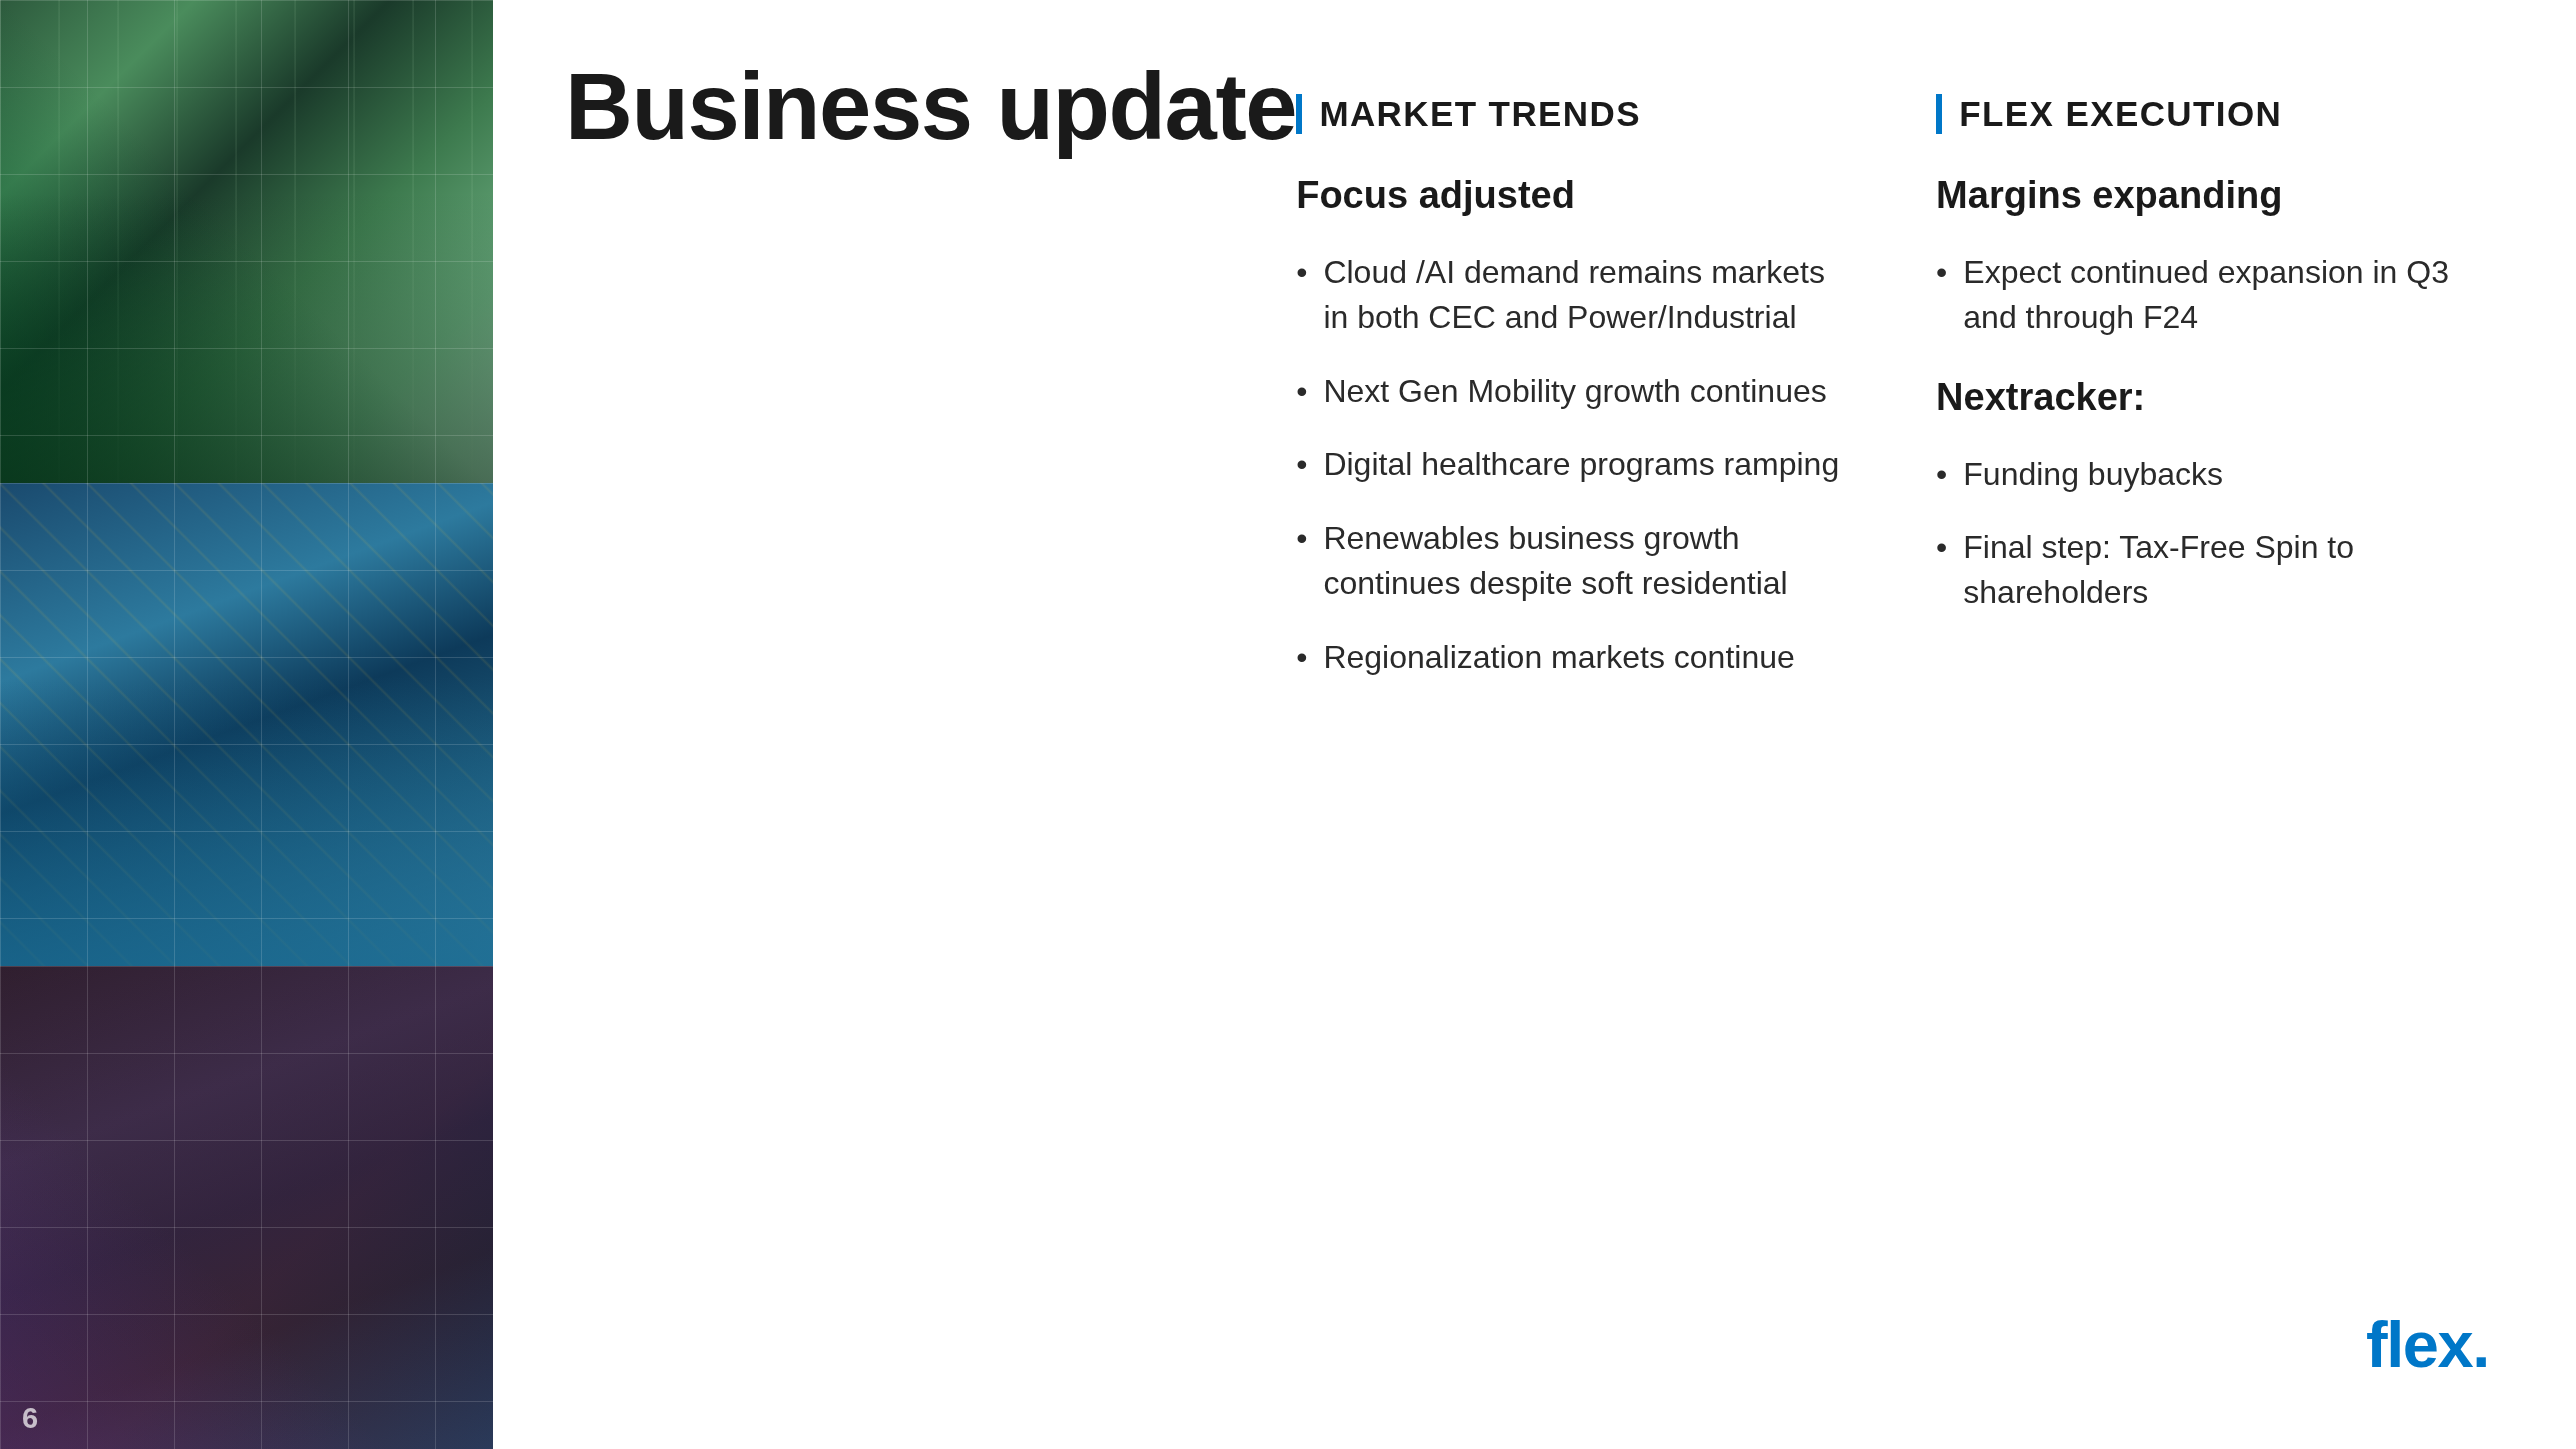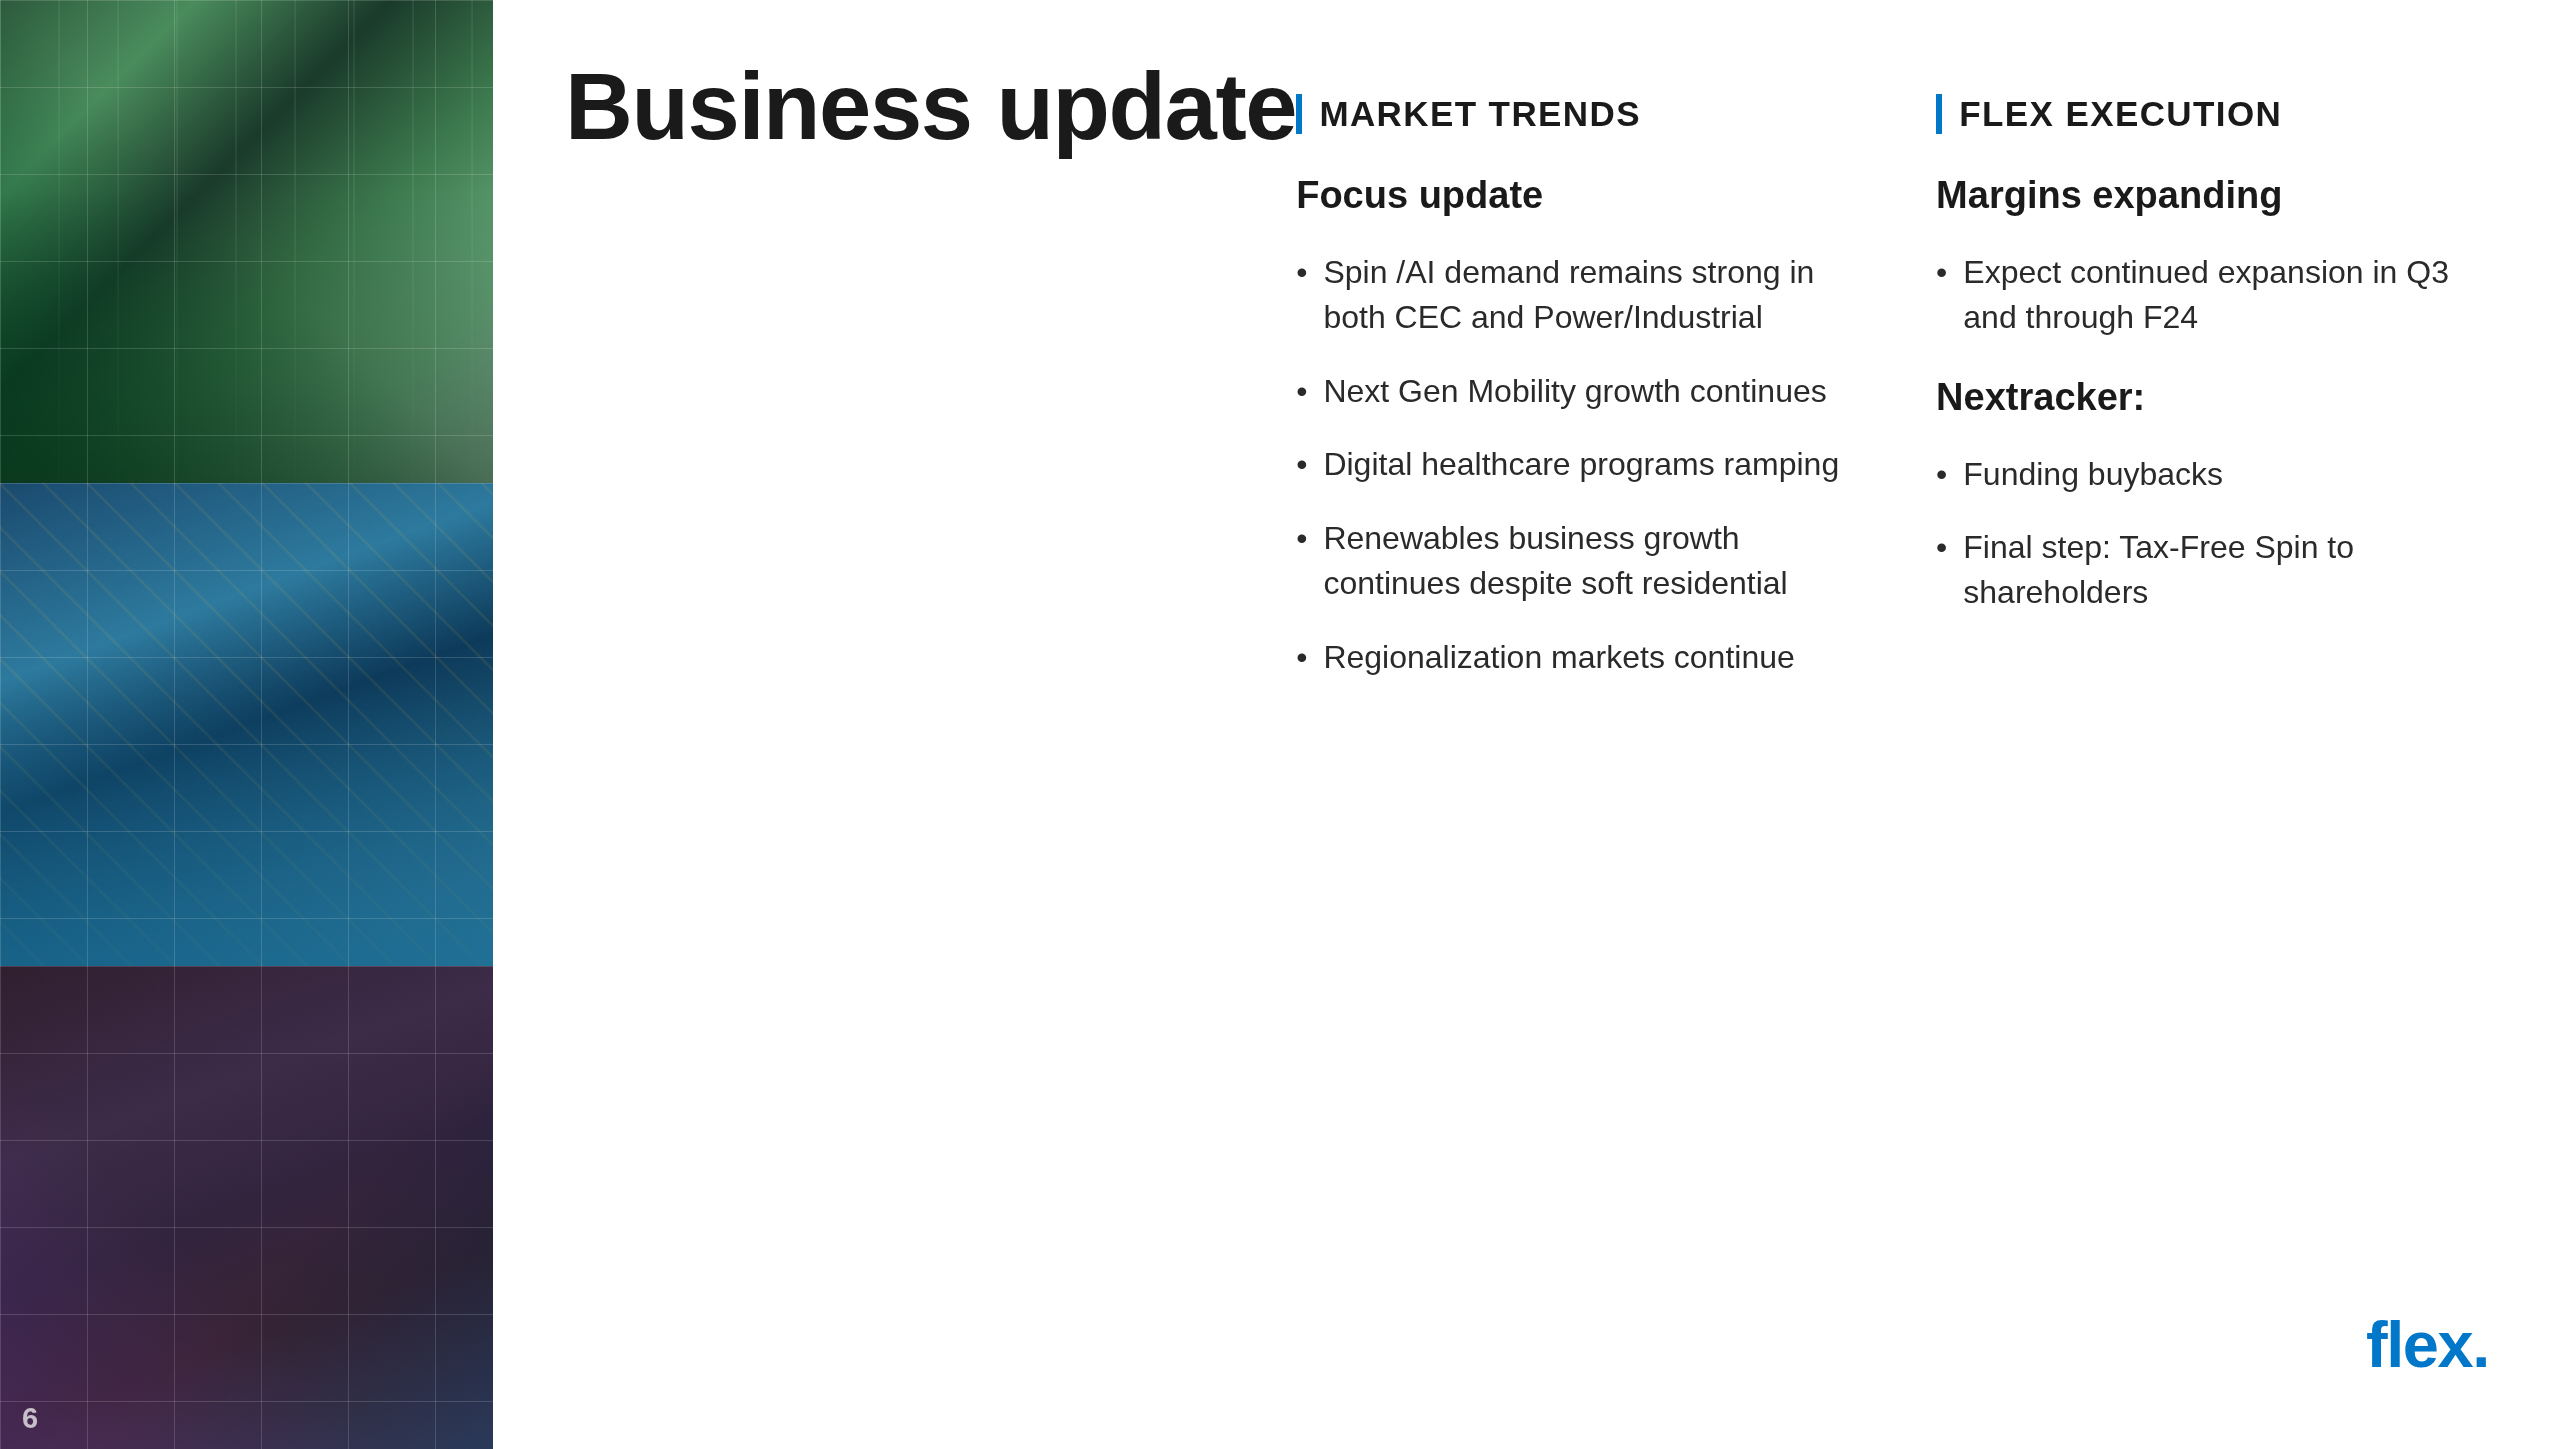--- a/index.html
+++ b/index.html
@@ -217,25 +217,25 @@
   <h1 class="page-title">Business update</h1>
 
   <div class="content-columns">
 
     <div class="column">
       <div class="section-header">
         <div class="section-border"></div>
         <span class="section-title">MARKET TRENDS</span>
       </div>
 
-      <h2 class="subsection-title">Focus update</h2>
+      <h2 class="subsection-title">Focus adjusted</h2>
 
       <ul class="bullet-list">
         <li>
-          <span class="bullet-text">Spin /AI demand remains strong in both CEC and Power/Industrial</span>
+          <span class="bullet-text">Cloud /AI demand remains markets in both CEC and Power/Industrial</span>
         </li>
         <li>
           <span class="bullet-text">Next Gen Mobility growth continues</span>
         </li>
         <li>
           <span class="bullet-text">Digital healthcare programs ramping</span>
         </li>
         <li>
           <span class="bullet-text">Renewables business growth continues despite soft residential</span>
         </li>

